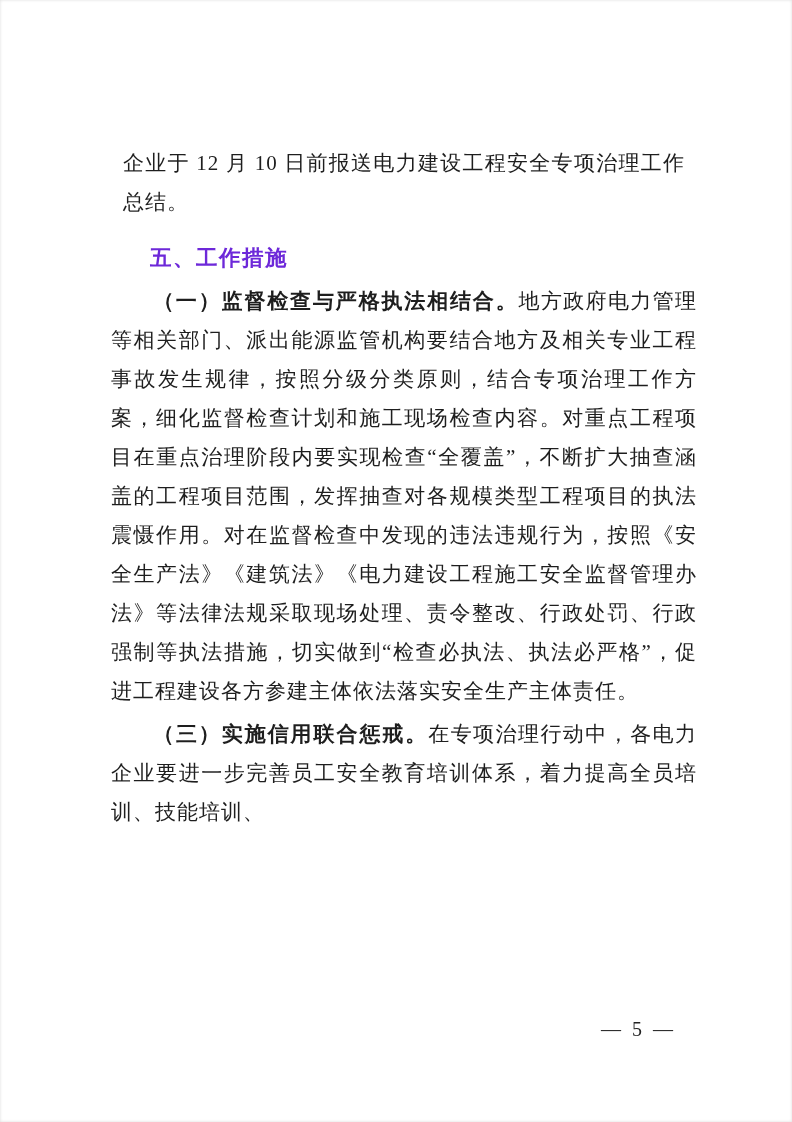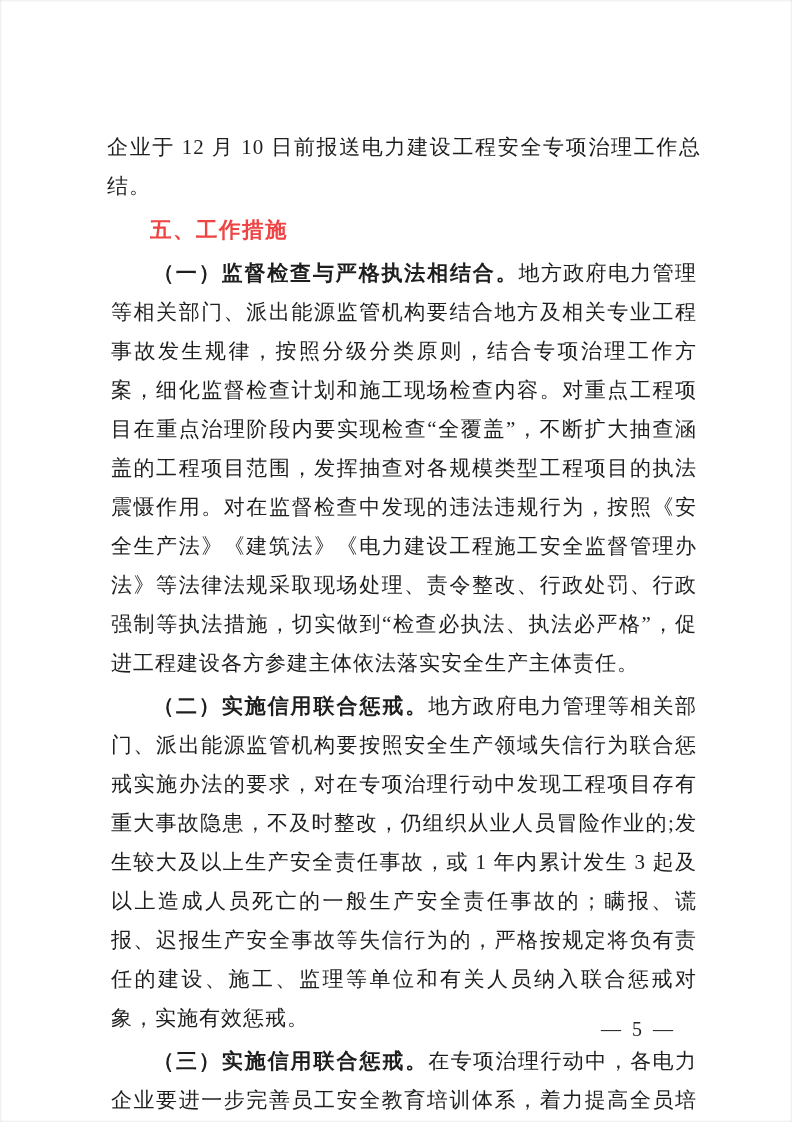--- a/index.html
+++ b/index.html
@@ -22,33 +22,33 @@
     left: 107px;
     top: 128px;
     width: 594px;
     font-size: 21px;
     line-height: 39px;
     letter-spacing: 1px;
     text-align: justify;
     text-justify: inter-character;
   }
   .intro {
-    margin: 0;
+    margin: 16px;
     text-indent: 0;
   }
   .section-heading {
     margin: 4px 0 0 0;
     text-indent: 2em;
     font-family: "Liberation Sans", "DejaVu Sans", sans-serif;
     font-weight: 700;
     font-size: 21.5px;
     line-height: 40px;
     letter-spacing: 1.5px;
     text-align: left;
-    color: #ef4444;
+    color: #6d28d9;
   }
   .para {
     margin: 4px;
     text-indent: 2em;
   }
   .para .lead {
     font-weight: 700;
     letter-spacing: 1.5px;
   }
   .page-number {
@@ -68,23 +68,20 @@
   <div class="content">
 
     <p class="intro">企业于 12 月 10 日前报送电力建设工程安全专项治理工作总结。</p>
 
     <h2 class="section-heading">五、工作措施</h2>
 
     <p class="para">
       <span class="lead">（一）监督检查与严格执法相结合。</span><span>地方政府电力管理等相关部门、派出能源监管机构要结合地方及相关专业工程事故发生规律，按照分级分类原则，结合专项治理工作方案，细化监督检查计划和施工现场检查内容。对重点工程项目在重点治理阶段内要实现检查“全覆盖”，不断扩大抽查涵盖的工程项目范围，发挥抽查对各规模类型工程项目的执法震慑作用。对在监督检查中发现的违法违规行为，按照《安全生产法》《建筑法》《电力建设工程施工安全监督管理办法》等法律法规采取现场处理、责令整改、行政处罚、行政强制等执法措施，切实做到“检查必执法、执法必严格”，促进工程建设各方参建主体依法落实安全生产主体责任。</span>
     </p>
 
-    <p class="para">
-      <span class="lead">（二）实施信用联合惩戒。</span><span>地方政府电力管理等相关部门、派出能源监管机构要按照安全生产领域失信行为联合惩戒实施办法的要求，对在专项治理行动中发现工程项目存有重大事故隐患，不及时整改，仍组织从业人员冒险作业的;发生较大及以上生产安全责任事故，或 1 年内累计发生 3 起及以上造成人员死亡的一般生产安全责任事故的；瞒报、谎报、迟报生产安全事故等失信行为的，严格按规定将负有责任的建设、施工、监理等单位和有关人员纳入联合惩戒对象，实施有效惩戒。</span>
-    </p>
 
     <p class="para">
       <span class="lead">（三）实施信用联合惩戒。</span><span>在专项治理行动中，各电力企业要进一步完善员工安全教育培训体系，着力提高全员培训、技能培训、</span>
     </p>
 
   </div>
 
   <div class="page-number">— 5 —</div>
 </div>
 

